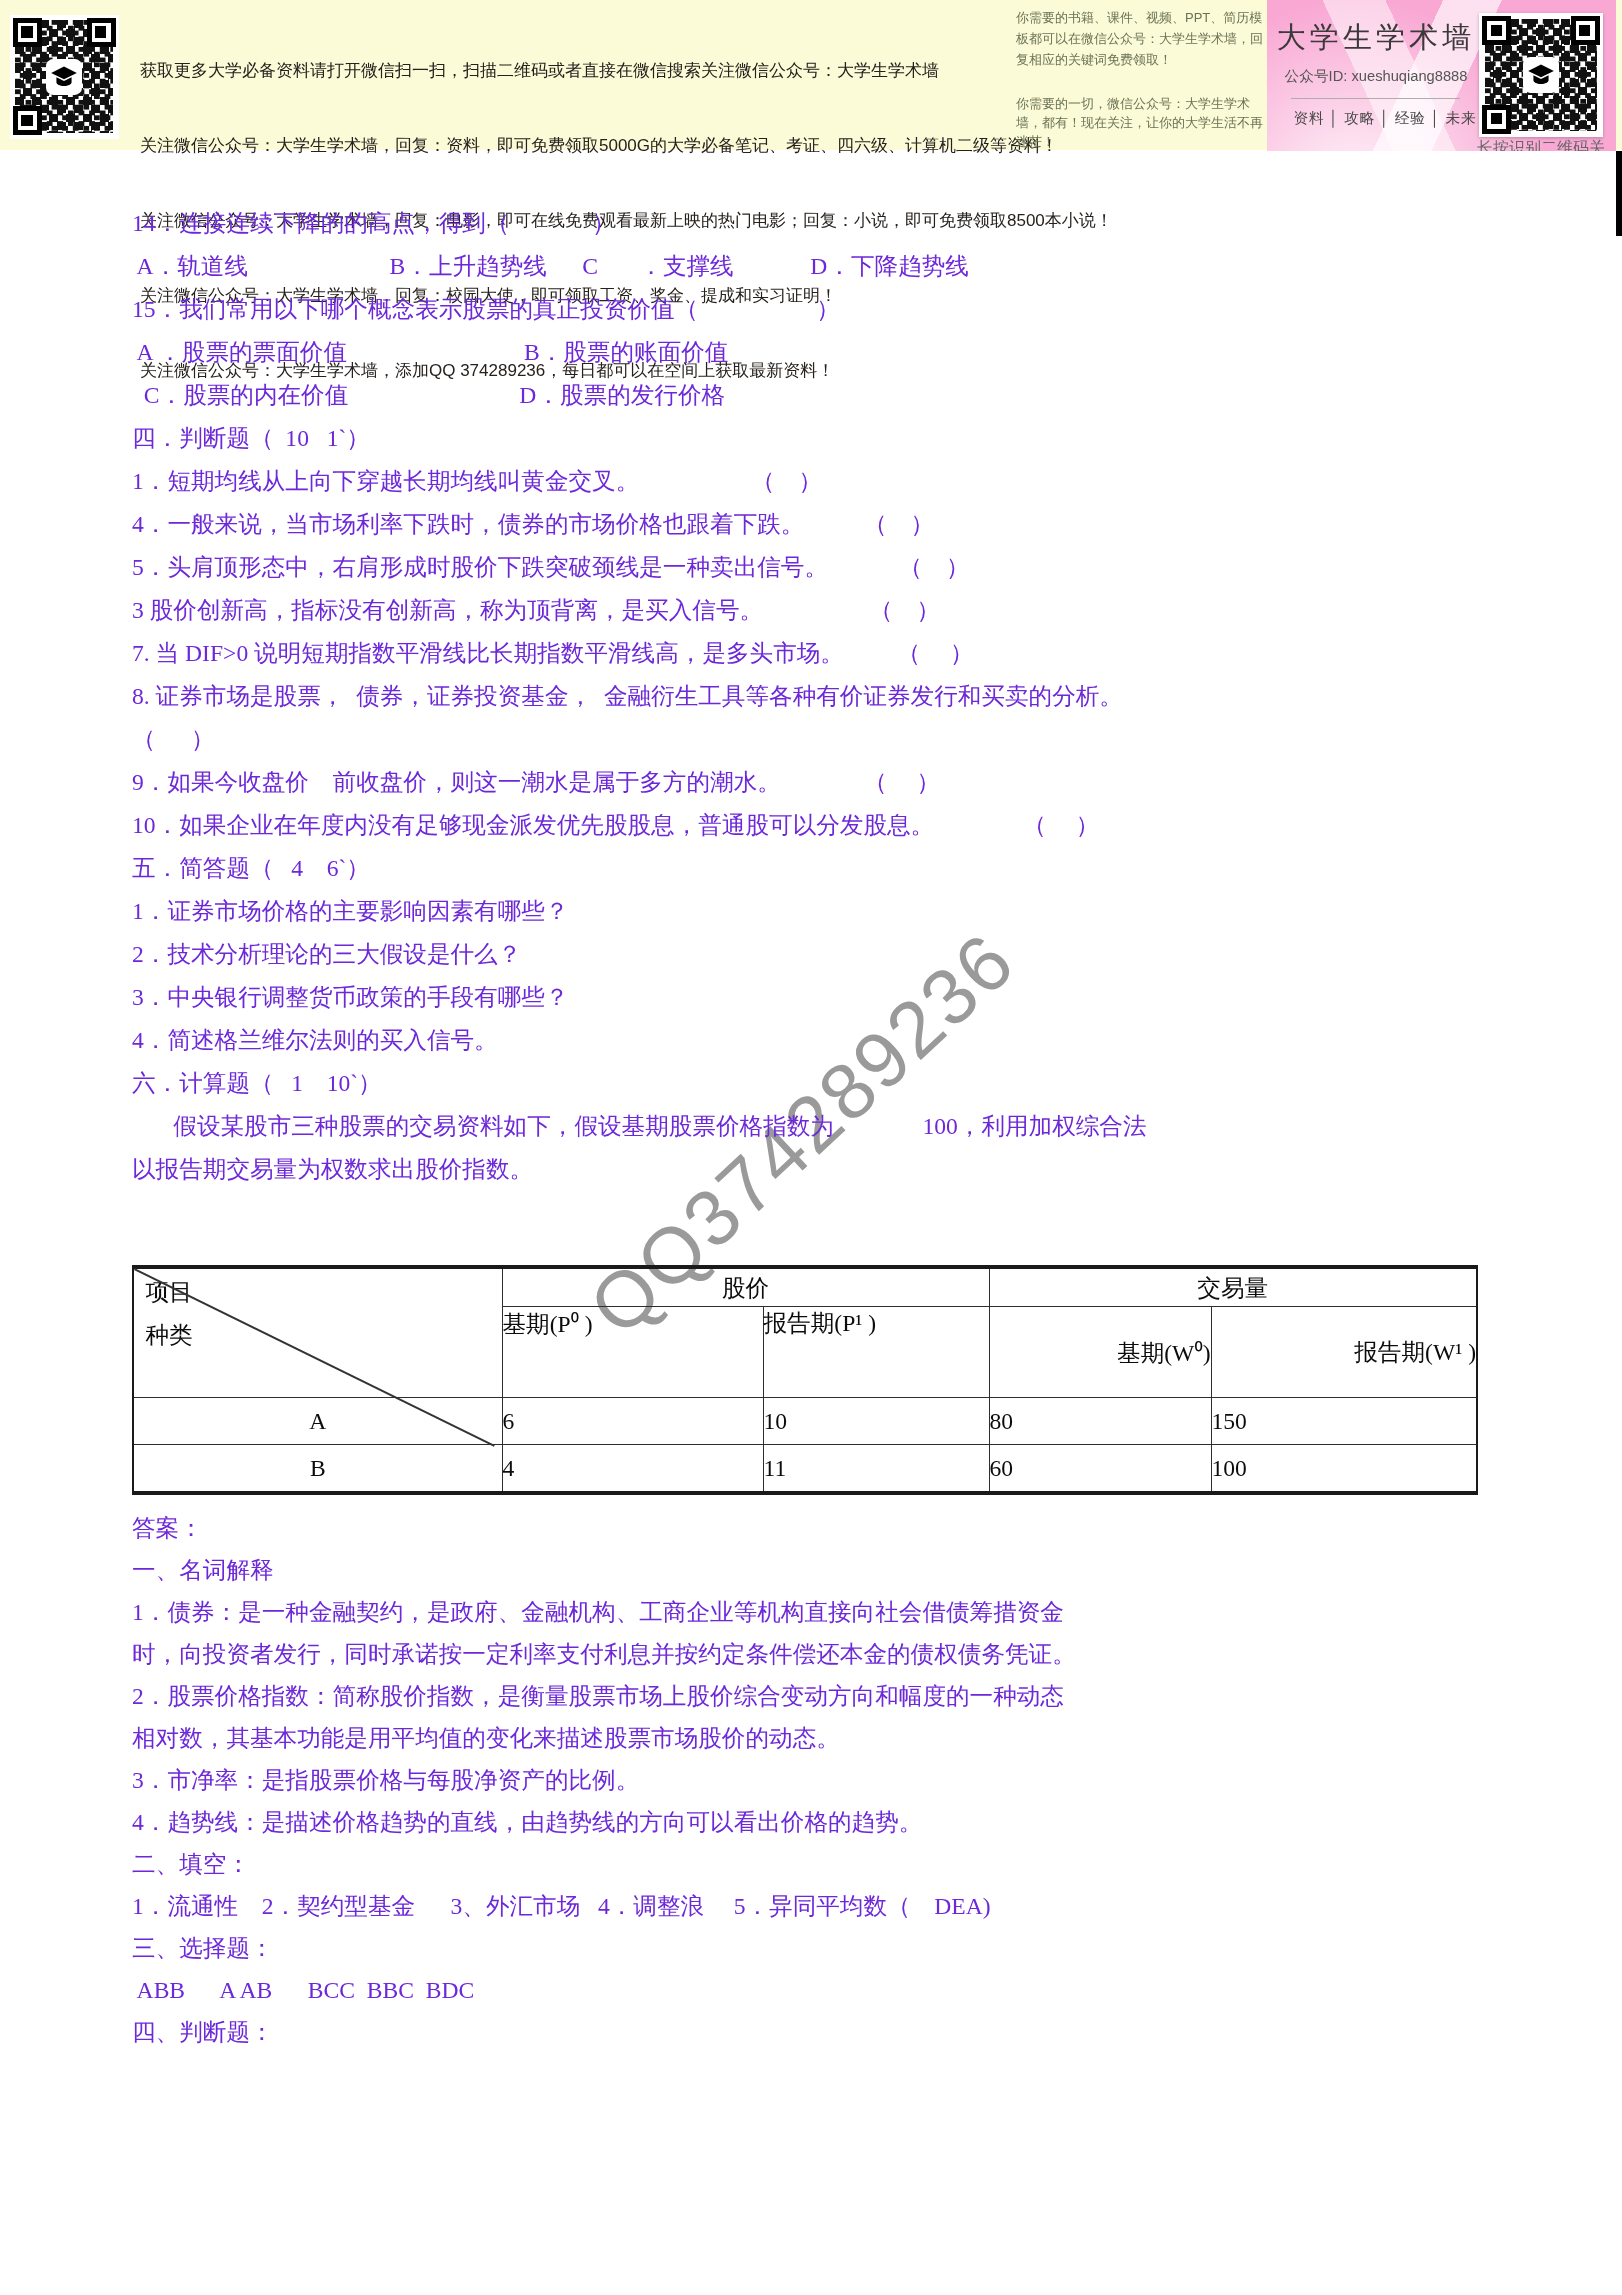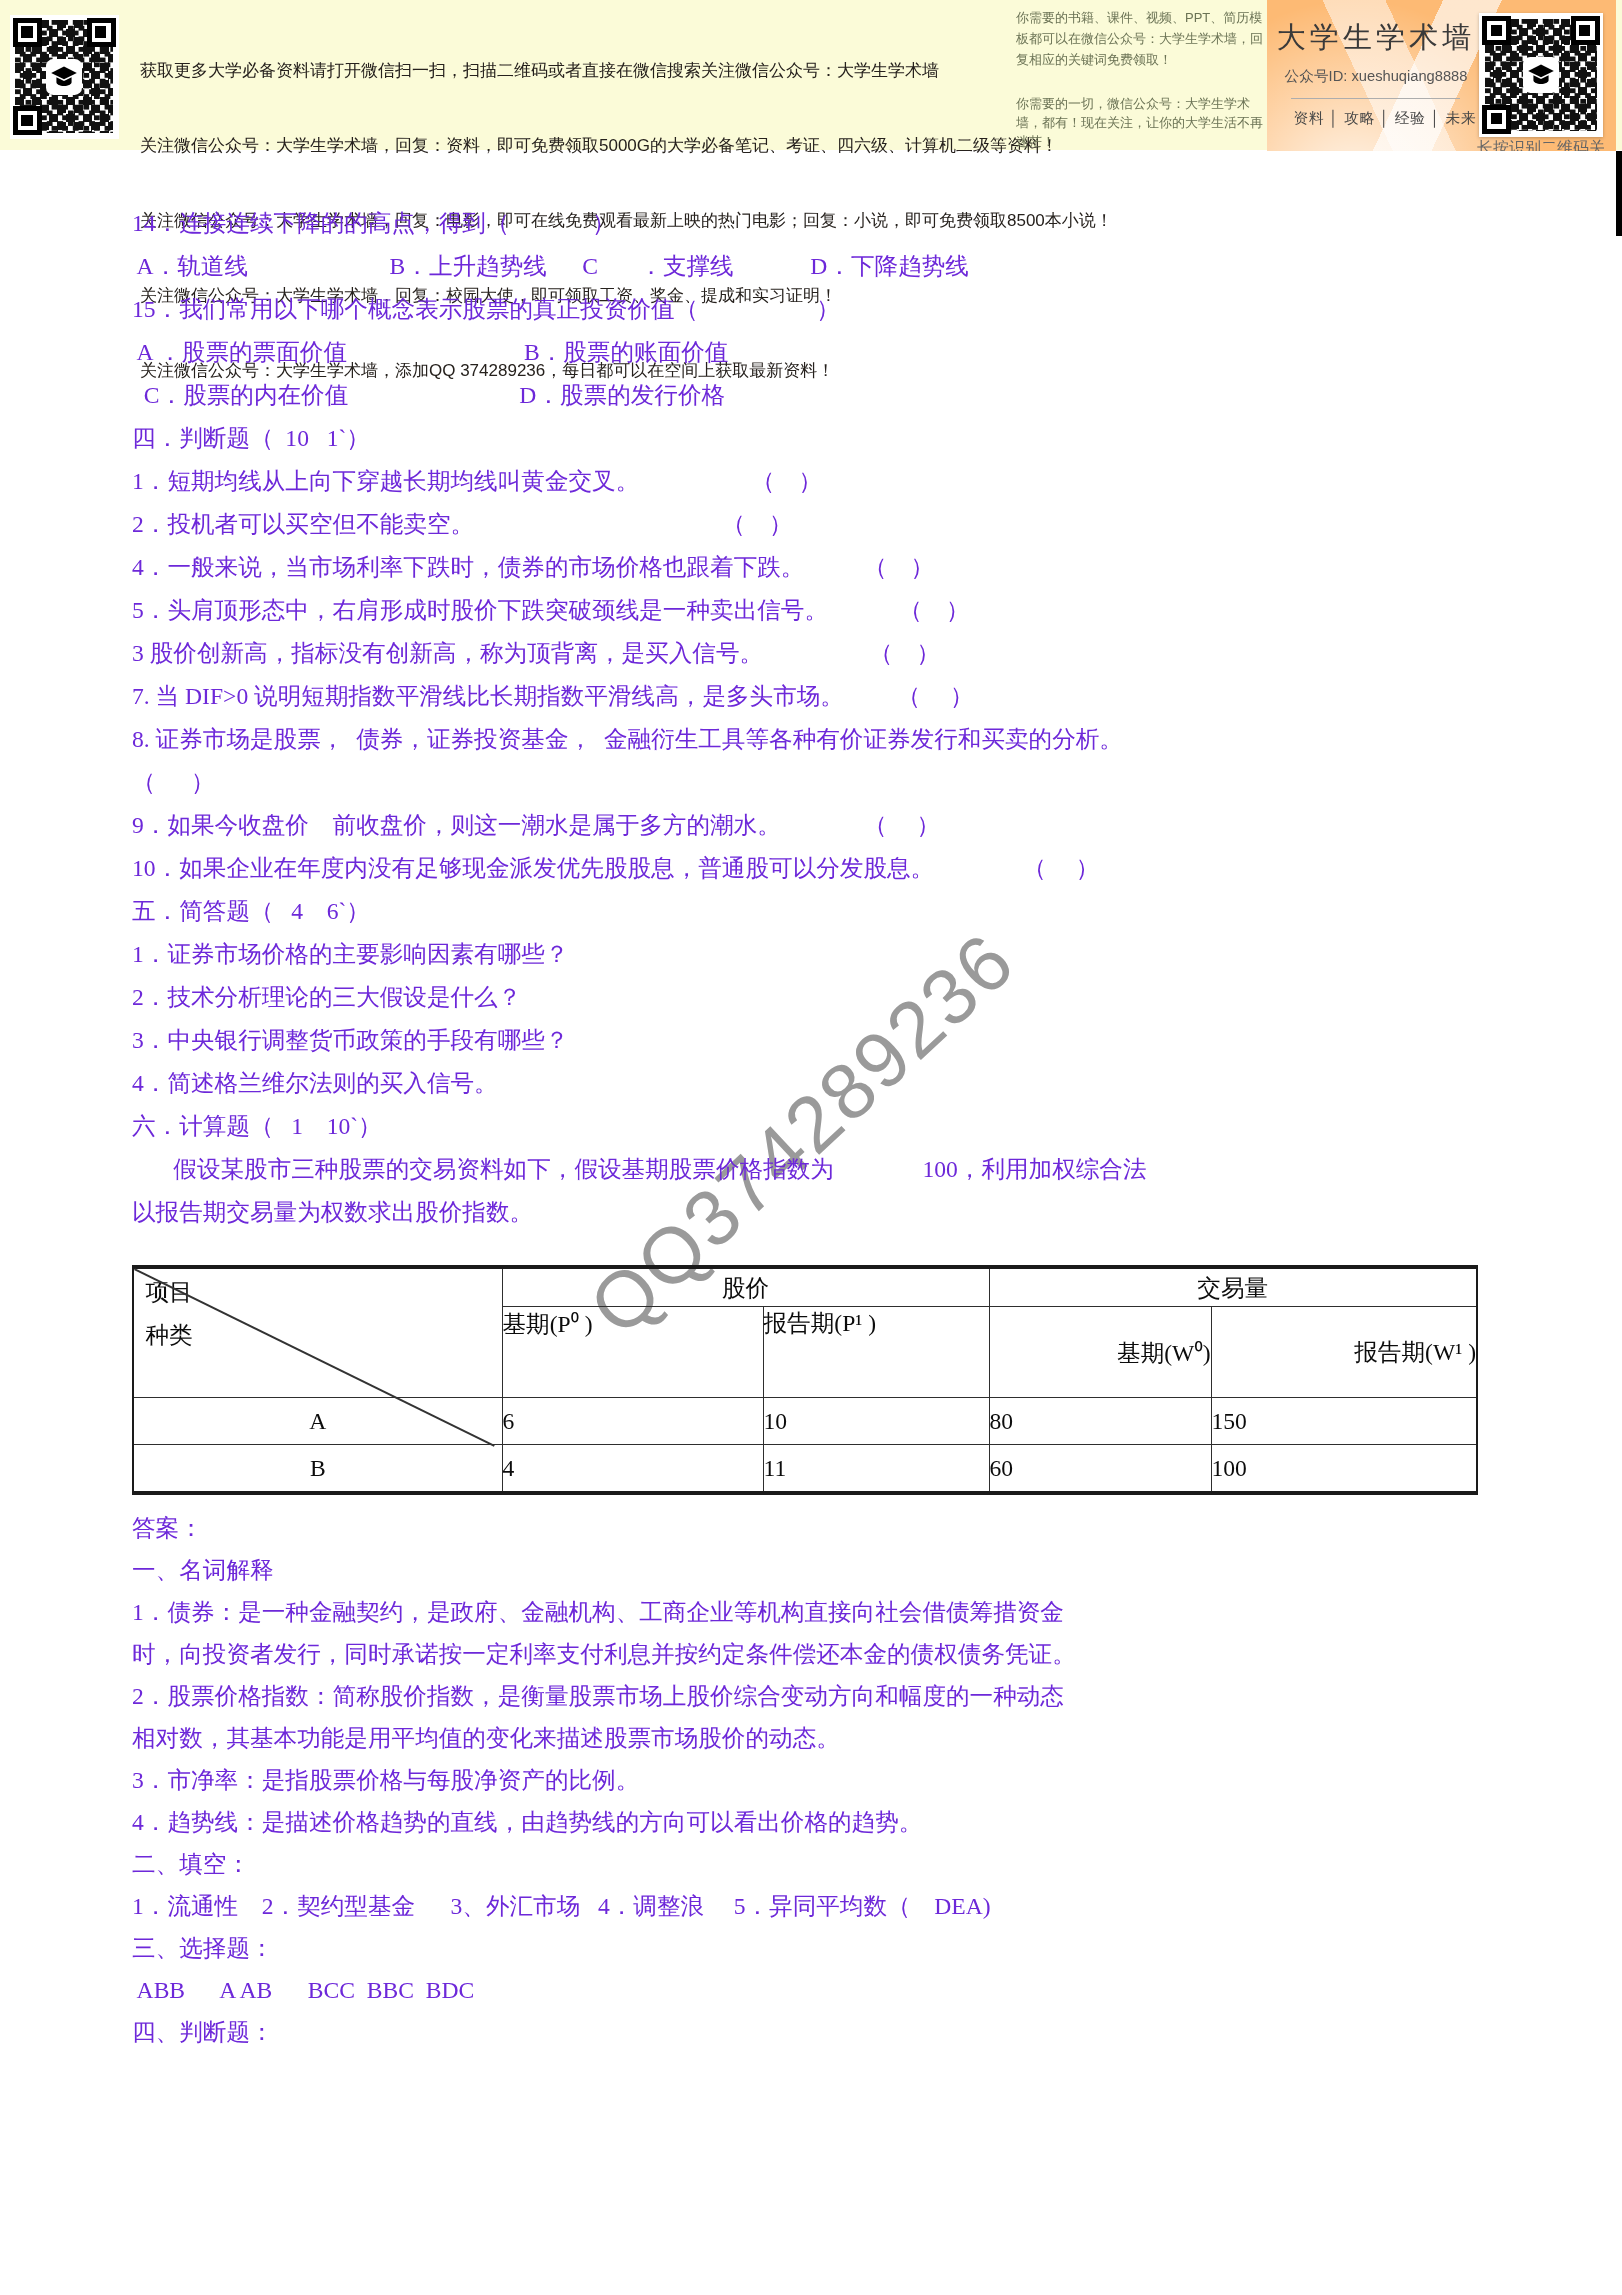--- a/index.html
+++ b/index.html
@@ -22,21 +22,21 @@
         repeating-conic-gradient(#111 0% 25%, #fff 0% 50%) 0 0/10.6px 10.6px; }
   .finder { position:absolute; width:29px; height:29px; background:#fff; border:5.7px solid #000; box-sizing:border-box; }
   .finder::after { content:""; position:absolute; left:3.3px; top:3.3px; width:11.4px; height:11.4px; background:#000; }
   .f-tl { left:3.3px; top:3.3px; } .f-tr { right:3.3px; top:3.3px; } .f-bl { left:3.3px; bottom:3.3px; }
   .qr-logo { position:absolute; left:50%; top:50%; transform:translate(-50%,-50%);
              width:36px; height:36px; background:#fff; border-radius:7.3px; display:flex; align-items:center; justify-content:center; }
   .qr-logo svg { width:28px; height:28px; fill:#000; }
   .qr-left { left:9.8px; top:14.7px; width:109px; height:124px; }
 
   
-  .card { position:absolute; left:1267px; top:0; width:349px; height:151px; background:#fdba74; overflow:hidden;
+  .card { position:absolute; left:1267px; top:0; width:349px; height:151px; background:#f9a8d4; overflow:hidden;
           font-family:"Liberation Sans", sans-serif; }
   .card::before { content:""; position:absolute; inset:0;
       background:
         linear-gradient(115deg, transparent 42%, rgba(255,255,255,.65) 42% 56%, transparent 56%),
         linear-gradient(245deg, transparent 55%, rgba(255,255,255,.5) 55% 70%, transparent 70%),
         radial-gradient(circle at 25% 130%, rgba(255,255,255,.9), transparent 60%); }
   .card-title { position:absolute; left:0; top:18px; width:218px; text-align:center; font-size:29px;
                 color:#3a3a3a; letter-spacing:4.1px; }
   .card-id { position:absolute; left:0; top:67px; width:218px; text-align:center; font-size:14.7px; color:#555; }
   .card-div { position:absolute; left:24.4px; top:98px; width:169px; height:0.8px; background:#adadad; }
@@ -137,21 +137,20 @@
   <div class="watermark">QQ374289236</div>
 
   <div class="doc doc-main">
     <div class="line">14．连接连续下降的的高点，得到（              ）</div>
     <div class="line"> A．轨道线                        B．上升趋势线      C       ．支撑线             D．下降趋势线</div>
     <div class="line">15．我们常用以下哪个概念表示股票的真正投资价值（                    ）</div>
     <div class="line"> A ．股票的票面价值                              B．股票的账面价值</div>
     <div class="line">  C．股票的内在价值                             D．股票的发行价格</div>
     <div class="line">四．判断题（  10   1`）</div>
     <div class="line">1．短期均线从上向下穿越长期均线叫黄金交叉。                   （    ）</div>
-    <div class="line">2．投机者可以买空但不能卖空。                                          （    ）</div>
     <div class="line">4．一般来说，当市场利率下跌时，债券的市场价格也跟着下跌。          （    ）</div>
     <div class="line">5．头肩顶形态中，右肩形成时股价下跌突破颈线是一种卖出信号。            （    ）</div>
     <div class="line">3 股价创新高，指标没有创新高，称为顶背离，是买入信号。                  （    ）</div>
     <div class="line">7. 当 DIF&gt;0 说明短期指数平滑线比长期指数平滑线高，是多头市场。         （     ）</div>
     <div class="line">8. 证券市场是股票，  债券，证券投资基金，  金融衍生工具等各种有价证券发行和买卖的分析。</div>
     <div class="line">（      ）</div>
     <div class="line">9．如果今收盘价    前收盘价，则这一潮水是属于多方的潮水。              （     ）</div>
     <div class="line">10．如果企业在年度内没有足够现金派发优先股股息，普通股可以分发股息。               （     ）</div>
     <div class="line">五．简答题（   4    6`）</div>
     <div class="line">1．证券市场价格的主要影响因素有哪些？</div>

